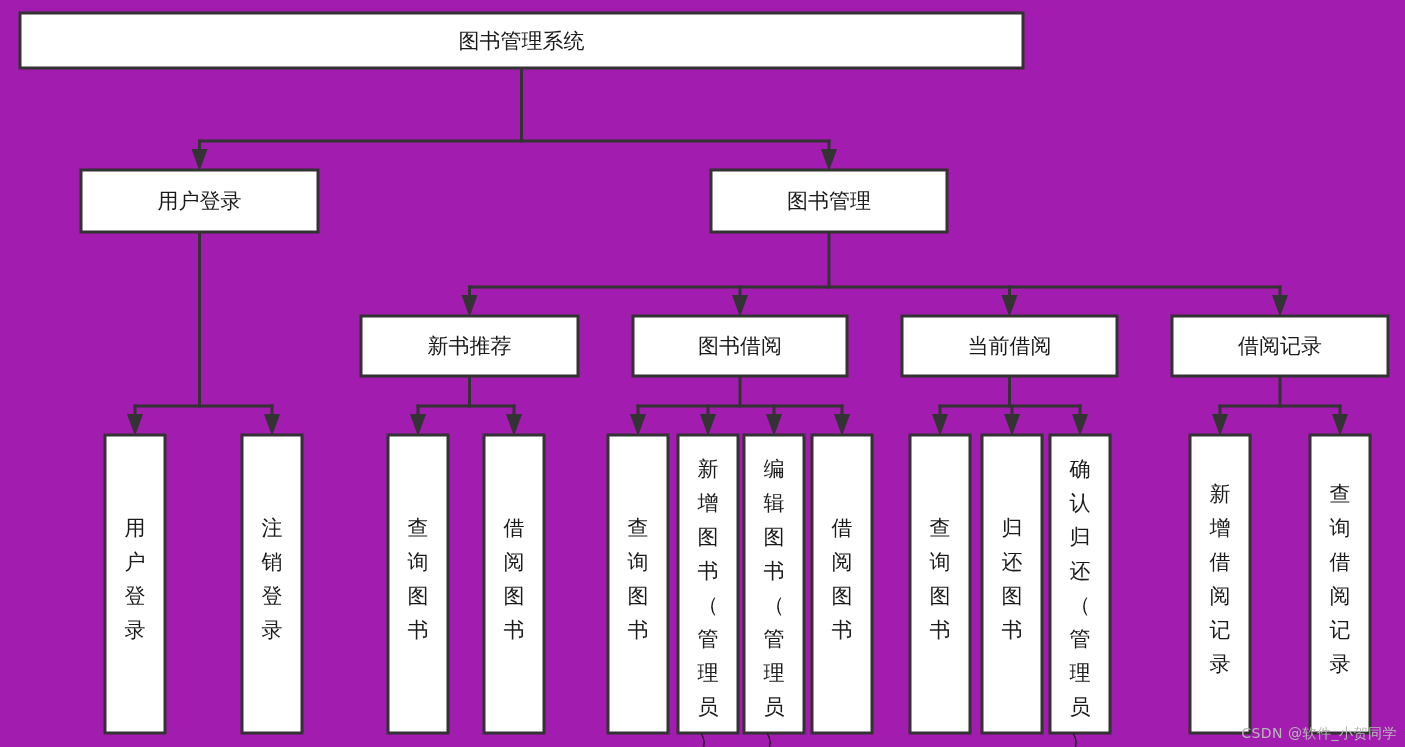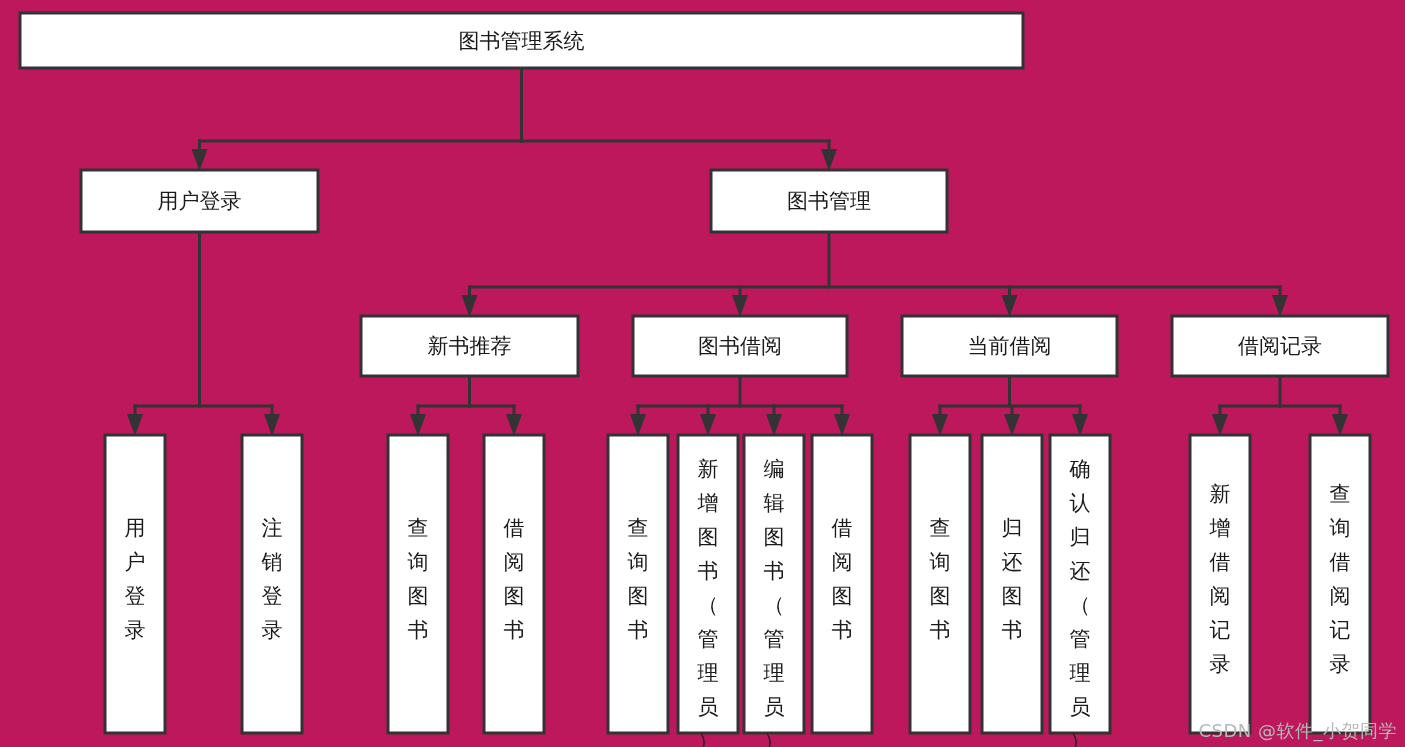--- a/index.html
+++ b/index.html
@@ -4,21 +4,21 @@
 <style>
   html, body {
     margin: 0;
     padding: 0;
     background: #ffffff;
   }
   #stage {
     position: relative;
     width: 1405px;
     height: 747px;
-    background: #be185d;
+    background: #a21caf;
     font-family: "DejaVu Sans", "Liberation Sans", sans-serif;
     overflow: hidden;
   }
   svg#diagram {
     position: absolute;
     left: 0;
     top: 0;
     width: 1405px;
     height: 747px;
   }
@@ -48,21 +48,21 @@
     font-family: "DejaVu Sans", "Liberation Sans", sans-serif;
     font-size: 21px;
     fill: #1a1a1a;
     text-anchor: middle;
   }
   .watermark {
     position: absolute;
     right: 8px;
     bottom: 4px;
     font-family: "DejaVu Sans", "Liberation Sans", sans-serif;
-    font-size: 18px;
+    font-size: 14px;
     color: #b8b8b8;
     white-space: nowrap;
     letter-spacing: 0.5px;
   }
 </style>
 </head>
 <body>
 
 <div id="stage">
   <svg id="diagram" viewBox="0 0 1405 747">

